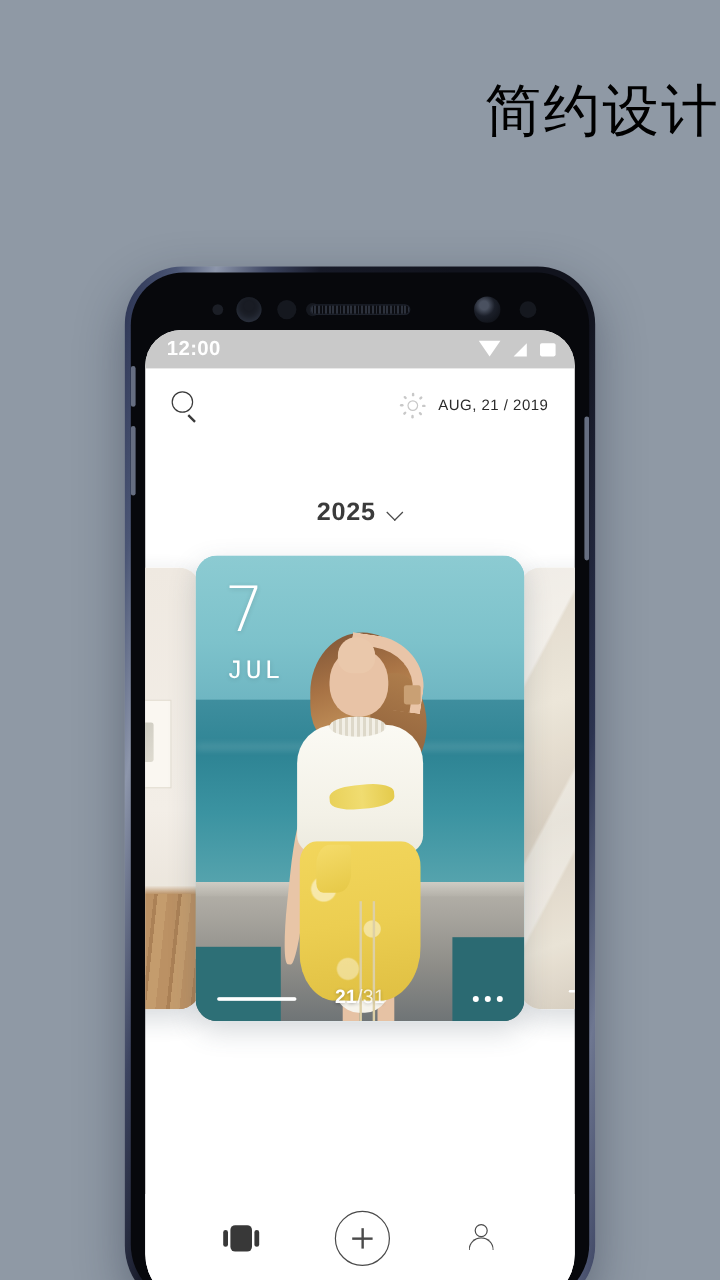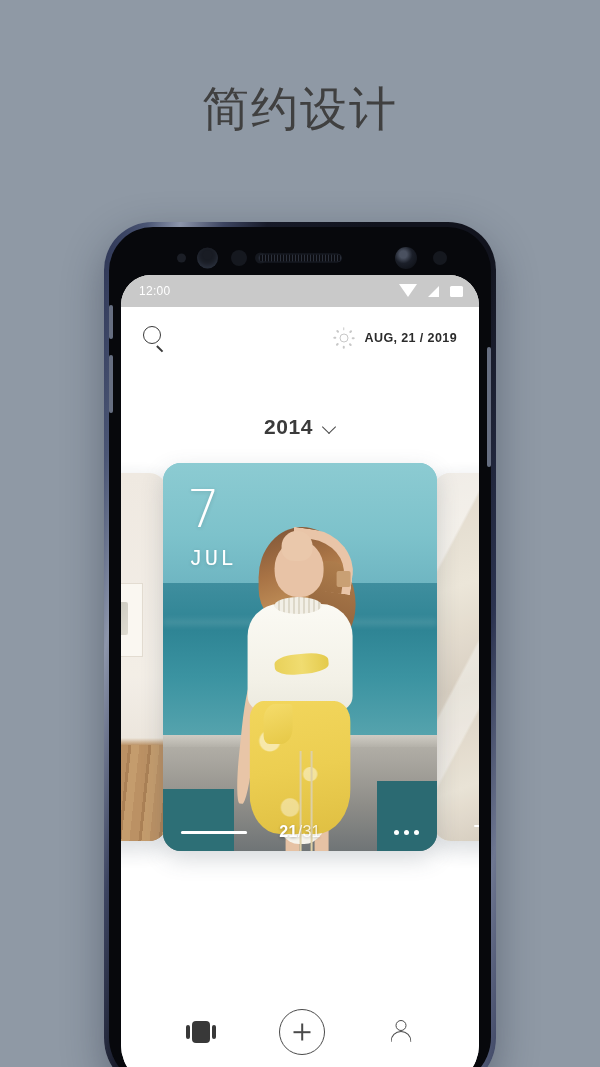--- a/index.html
+++ b/index.html
@@ -7,23 +7,23 @@
   body {
     background:#8f99a5;
     font-family:"Liberation Sans", sans-serif;
     overflow:hidden;
     position:relative;
   }
 
   
   .headline{
     position:absolute;
-    top:78px; left:0; width:100%;
-    text-align:center;
-    color:#404040;
+    top:61px; left:0; width:100%;
+    text-align:right;
+    color:#000000;
     font-size:47px;
     font-weight:300;
     letter-spacing:2px;
     font-family:"DejaVu Sans", sans-serif;
   }
 
   
   .device{
     position:absolute;
     left:104px; top:222px;
@@ -79,21 +79,21 @@
     overflow:hidden;
   }
 
   
   .statusbar{
     height:32px; background:#c9c9c9;
     display:flex; align-items:center;
     padding:0 16px 0 18px;
     color:#ffffff;
   }
-  .status-time{ font-size:12px; font-weight:400; letter-spacing:.3px;}
+  .status-time{ font-size:17px; font-weight:700; letter-spacing:.3px;}
   .status-icons{ margin-left:auto; display:flex; align-items:flex-end; gap:11px;}
   .ic-wifi{ width:0;height:0;border-left:9px solid transparent;border-right:9px solid transparent;border-top:13px solid #fff; margin-bottom:2px;}
   .ic-sig{ width:0;height:0;border-left:11px solid transparent;border-bottom:11px solid #fff; margin-bottom:2px;}
   .ic-bat{ width:13px;height:11px;background:#fff;border-radius:1.5px; margin-bottom:2px;}
 
   
   .appbar{
     height:62px; display:flex; align-items:center;
     padding:0 22px;
   }
@@ -107,21 +107,21 @@
     width:8px; height:1.7px; background:#3a3a3a; transform:rotate(45deg);
     transform-origin:left center;
   }
   .appbar-right{ margin-left:auto; display:flex; align-items:center; gap:10px;}
   .sun{ width:22px;height:22px; position:relative; }
   .sun .core{
     position:absolute; left:50%; top:50%; transform:translate(-50%,-50%);
     width:9px; height:9px; border-radius:50%; border:1.5px solid #c8c8c8;
   }
   .sun .ray{ position:absolute; left:50%; top:50%; width:1.5px; height:3.4px; background:#c8c8c8; border-radius:1px;}
-  .date-label{ font-size:12.5px; font-weight:700; color:#2b2b2b; letter-spacing:.4px;}
+  .date-label{ font-size:12.5px; font-weight:400; color:#2b2b2b; letter-spacing:.4px;}
 
   
   .yearrow{
     display:flex; align-items:center; justify-content:center;
     gap:10px; margin-top:46px;
   }
   .year-text{ font-size:21px; font-weight:700; color:#3b3b3b; letter-spacing:.6px;}
   .chev{ width:13px; height:13px; position:relative; }
   .chev:before{
     content:""; position:absolute; left:1px; top:1px;
@@ -339,21 +339,21 @@
             <span class="ray" style="transform:translate(-50%,-50%) rotate(180deg) translateY(-9px)"></span>
             <span class="ray" style="transform:translate(-50%,-50%) rotate(225deg) translateY(-9px)"></span>
             <span class="ray" style="transform:translate(-50%,-50%) rotate(270deg) translateY(-9px)"></span>
             <span class="ray" style="transform:translate(-50%,-50%) rotate(315deg) translateY(-9px)"></span>
           </span>
           <span class="date-label">AUG, 21 / 2019</span>
         </span>
       </div>
 
       <div class="yearrow">
-        <span class="year-text">2014</span>
+        <span class="year-text">2025</span>
         <span class="chev"></span>
       </div>
 
       <div class="carousel">
 
         <div class="card side left">
           <div class="room">
             <span class="frame"></span>
             <span class="scrib"></span>
             <span class="floor"></span>

